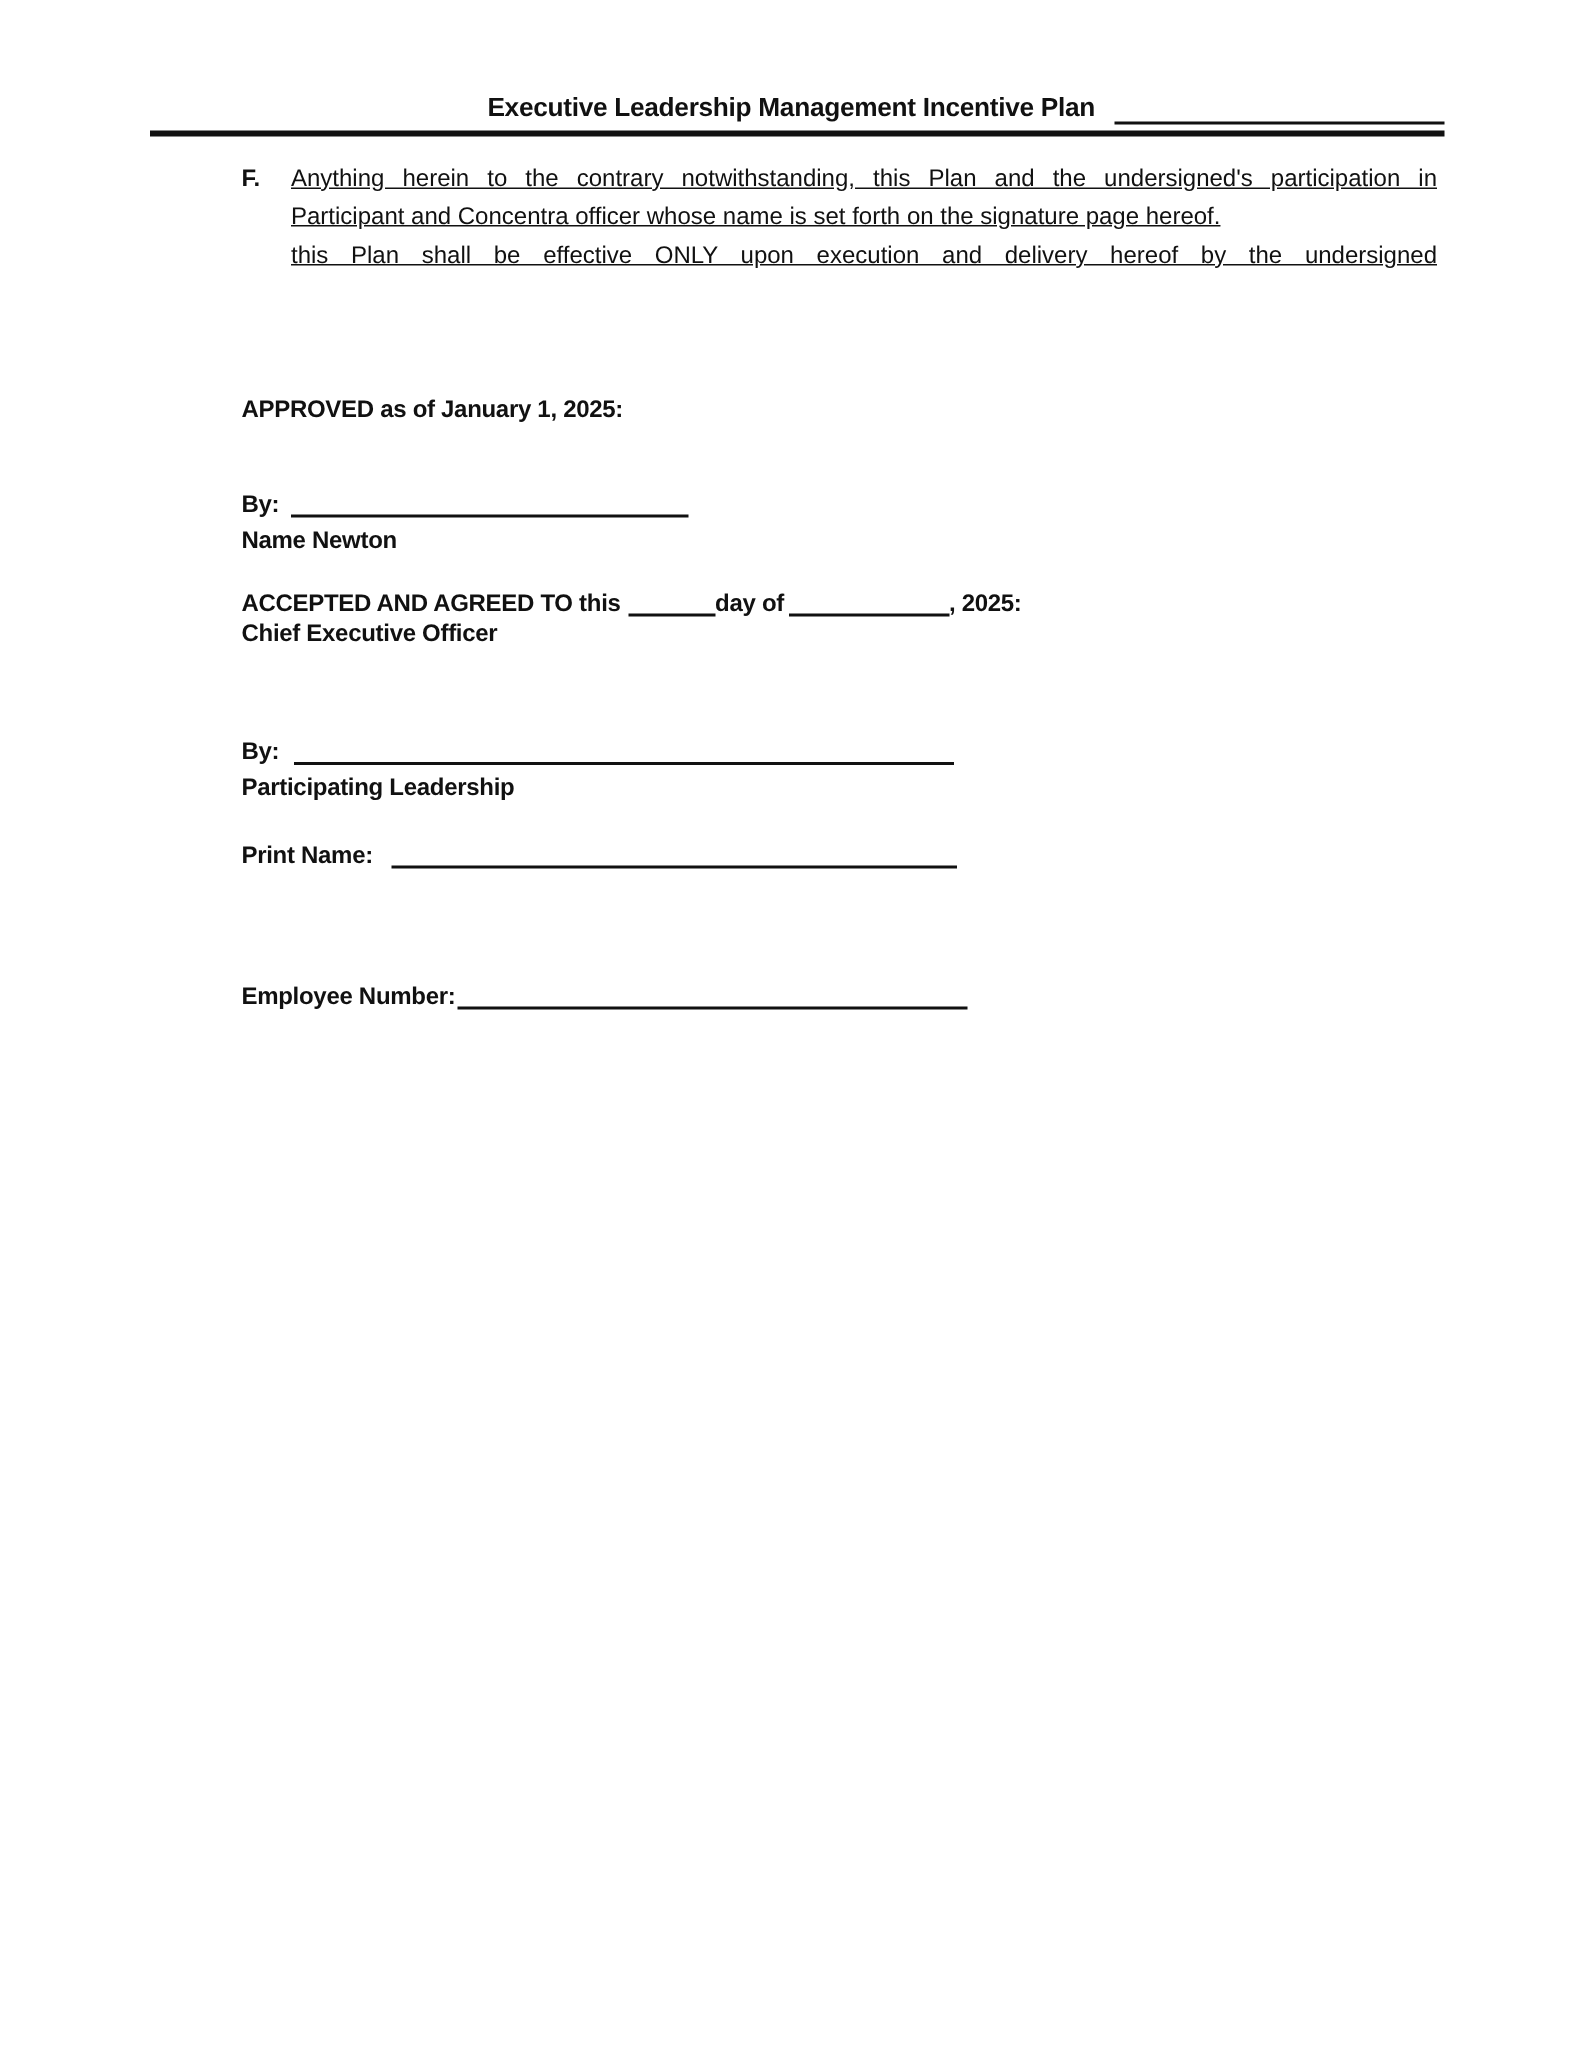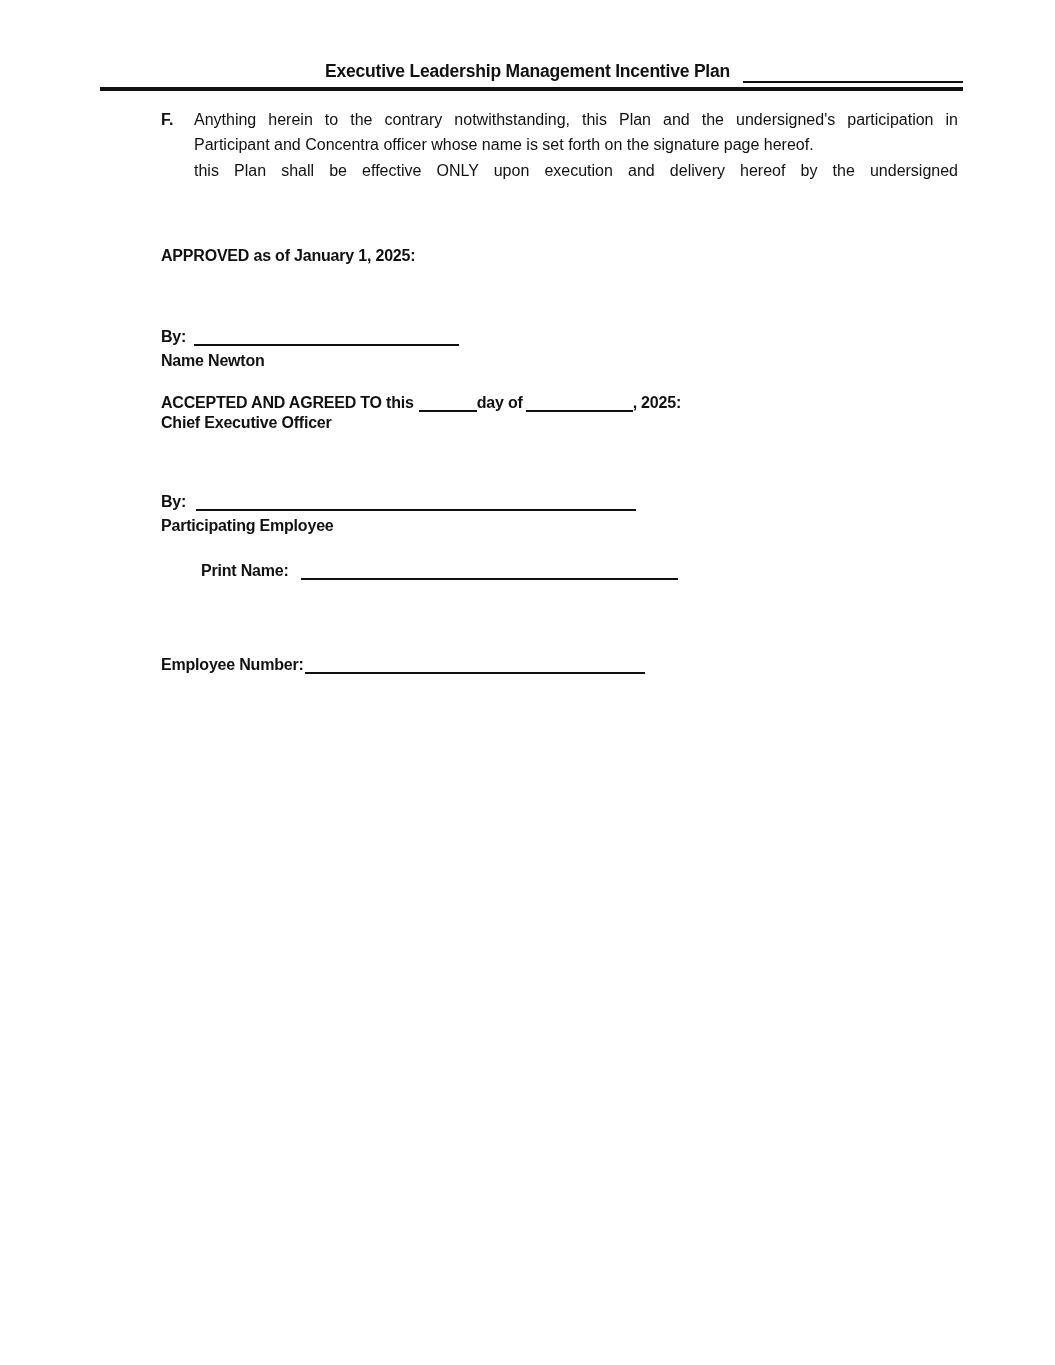--- a/index.html
+++ b/index.html
@@ -56,20 +56,21 @@
     flex: 0 0 33px;
     font-weight: bold;
   }
   .para-f .f-lines {
     flex: 1;
   }
   .jline {
     text-align: justify;
     text-align-last: justify;
     white-space: normal;
+    text-decoration: underline;
   }
   .jline-last {
     text-align: left;
     text-align-last: left;
   }
   .bold-line {
     position: absolute;
     left: 161px;
     font-size: 16px;
     font-weight: bold;
@@ -113,41 +114,41 @@
 
   <div class="para-f">
     <div class="f-label">F.</div>
     <div class="f-lines">
       <div class="jline">Anything herein to the contrary notwithstanding, this Plan and the undersigned's participation in</div>
       <div class="jline jline-last">Participant and Concentra officer whose name is set forth on the signature page hereof.</div>
       <div class="jline">this Plan shall be effective ONLY upon execution and delivery hereof by the undersigned</div>
     </div>
   </div>
 
-  <div class="bold-line" style="top: 246px;">APPROVED as of January 1, 2025:</div>
+  <div class="bold-line" style="top: 264px;">APPROVED as of January 1, 2025:</div>
 
   <div class="bold-line" style="top: 327px;">
     <span>By:</span><span class="blank blank-by1"></span>
   </div>
 
   <div class="bold-line" style="top: 351px;">Name Newton</div>
 
   <div class="bold-line" style="top: 374px; margin-top: 39px;">Chief Executive Officer</div>
 
   <div class="bold-line" style="top: 393px;">
     <span>ACCEPTED AND AGREED TO this</span><span class="blank blank-day"></span><span>day of</span><span class="blank blank-month"></span><span>, 2025:</span>
   </div>
 
   <div class="bold-line" style="top: 492px;">
     <span>By:</span><span class="blank blank-by2"></span>
   </div>
 
-  <div class="bold-line" style="top: 516px;">Participating Employee</div>
+  <div class="bold-line" style="top: 516px;">Participating Leadership</div>
 
-  <div class="bold-line" style="top: 561px; margin-left: 40px;">
+  <div class="bold-line" style="top: 561px;">
     <span>Print Name:</span><span class="blank blank-print"></span>
   </div>
 
   <div class="bold-line" style="top: 607px; margin-top: 48px;">
     <span>Employee Number:</span><span class="blank blank-emp"></span>
   </div>
 
   <div class="footer">Page 4 of 4</div>
 
 </div>

